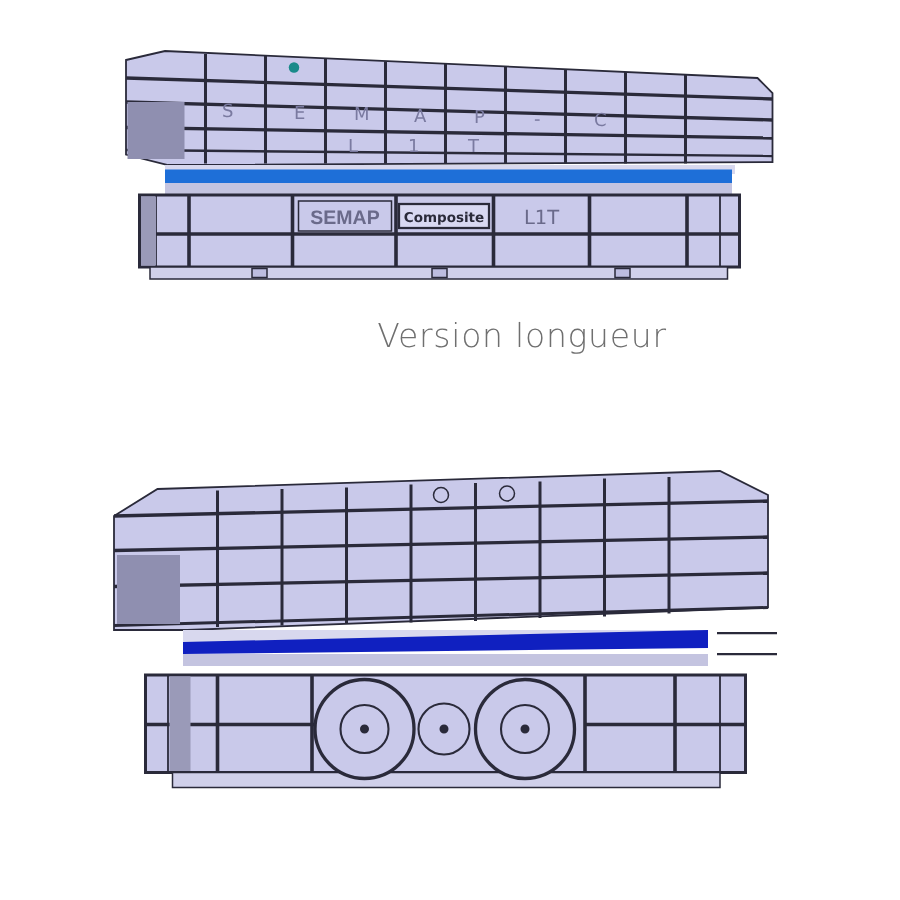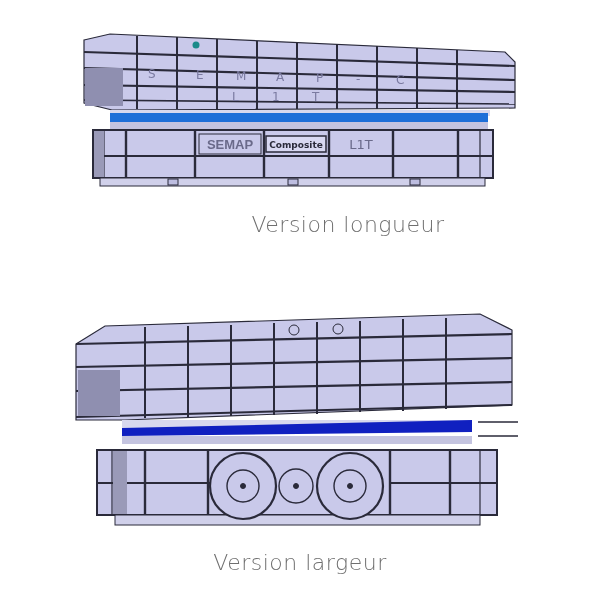--- a/index.html
+++ b/index.html
@@ -136,14 +136,13 @@
       <circle cx="243" cy="186" r="33" stroke-width="2.2"></circle>
       <circle cx="243" cy="186" r="16" fill="none" stroke-width="1.4"></circle>
       <circle cx="243" cy="186" r="2.5" fill="#2a2a3a"></circle>
       <circle cx="296" cy="186" r="17" stroke-width="1.4"></circle>
       <circle cx="296" cy="186" r="2.5" fill="#2a2a3a"></circle>
       <circle cx="350" cy="186" r="33" stroke-width="2.2"></circle>
       <circle cx="350" cy="186" r="16" fill="none" stroke-width="1.4"></circle>
       <circle cx="350" cy="186" r="2.5" fill="#2a2a3a"></circle>
     </g>
   </svg>
-  <div class="caption cap-bottom">Version largeur</div>
 </div>
 
 </body></html>

